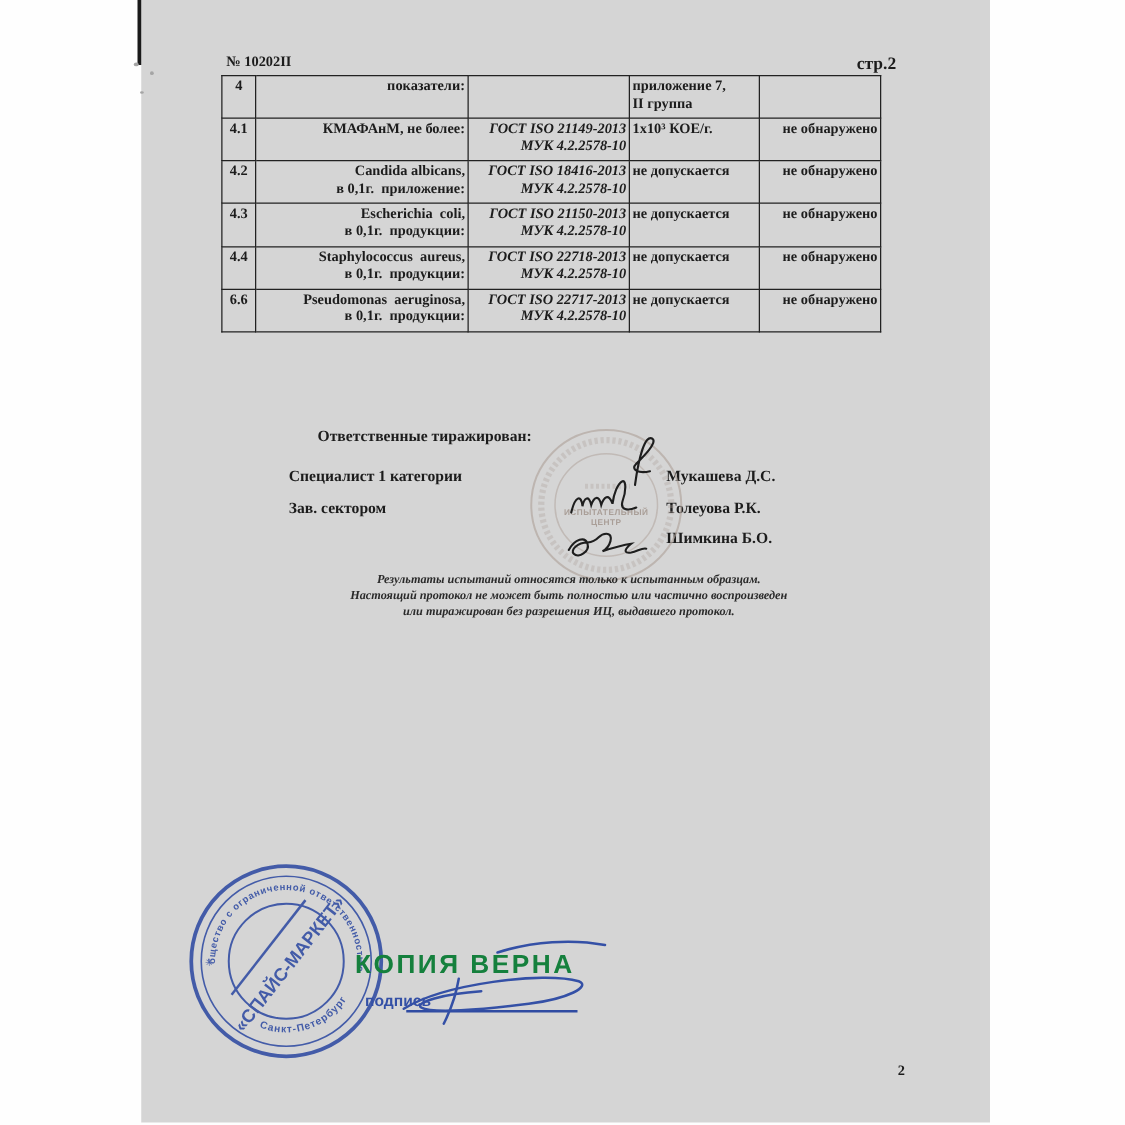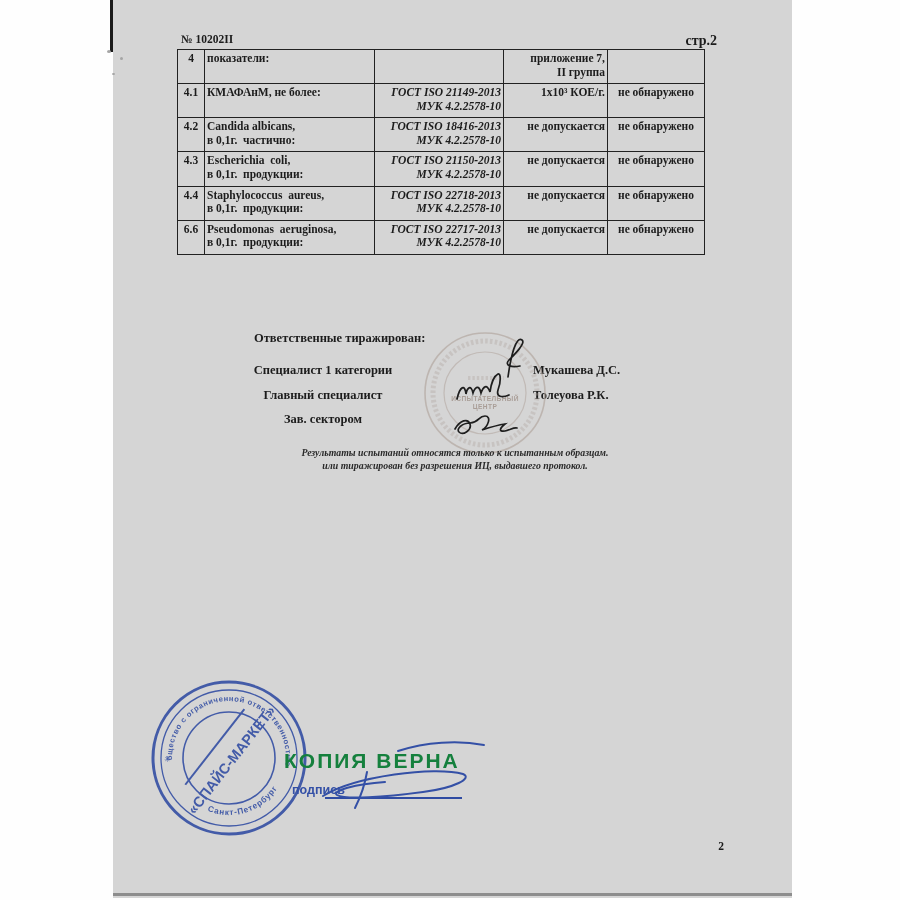--- a/index.html
+++ b/index.html
@@ -11,28 +11,28 @@
   .speck{position:absolute;border-radius:50%;background:#a5a5a5;}
 
   .ink{color:#1c1c1c;}
   .hdr-no{position:absolute;left:68px;top:33px;font-size:11.5px;font-weight:700;}
   .hdr-page{position:absolute;left:556px;top:33px;width:48px;text-align:right;font-size:14px;font-weight:700;}
 
   table.results{position:absolute;left:64px;top:49px;width:527px;border-collapse:collapse;table-layout:fixed;}
   table.results td{border:1.8px solid #222;font-size:11.5px;font-weight:700;color:#1c1c1c;
     vertical-align:top;padding:2px 2px 4px 2px;line-height:1.18;white-space:pre-wrap;}
   td.c-num{text-align:center;}
-  td.c-ind{text-align:left;}
+  td.c-ind{text-align:right;}
   td.c-met{text-align:right;font-style:italic;}
-  td.c-norm{text-align:right;margin-top:28px;}
-  td.c-res{text-align:center;padding-left:3px;}
+  td.c-norm{text-align:left;margin-top:28px;}
+  td.c-res{text-align:right;padding-left:3px;}
   tr.hdr-row td{height:26px;}
 
   .resp-heading{position:absolute;left:141px;top:331px;font-size:12.5px;font-weight:700;}
-  .roles{position:absolute;left:118px;top:358px;width:184px;text-align:center;font-size:12.5px;font-weight:700;line-height:24.5px;}
+  .roles{position:absolute;left:118px;top:358px;width:184px;text-align:left;font-size:12.5px;font-weight:700;line-height:24.5px;}
   .names{position:absolute;left:420px;top:358px;width:160px;text-align:left;font-size:12.5px;font-weight:700;line-height:24.5px;}
 
   .disclaimer{position:absolute;left:139px;top:446px;width:406px;text-align:center;
     font-size:9.8px;font-style:italic;font-weight:700;line-height:13px;color:#2a2a2a;}
 
   .stamp-svg{position:absolute;}
   .copy-verna{position:absolute;left:171px;top:749px;font-family:"Liberation Sans",sans-serif;
     font-size:21px;font-weight:700;letter-spacing:2px;color:#15803d;}
   .podpis{position:absolute;left:179px;top:783px;font-family:"Liberation Sans",sans-serif;
     font-size:12.5px;font-weight:700;color:#3450a6;}
@@ -43,21 +43,21 @@
 <body>
 
 <div id="canvas">
 
   <div class="scan-page"></div>
   <div class="edge-line-left"></div>
   <div class="speck" style="left:107px;top:50px;width:4px;height:3px;"></div>
   <div class="speck" style="left:120px;top:57px;width:3px;height:3px;"></div>
   <div class="speck" style="left:112px;top:73px;width:3px;height:2px;"></div>
 
-  <div style="position:absolute;left:113px;top:0;width:679px;height:756px;">
+  <div style="position:absolute;left:113px;top:11px;width:679px;height:756px;">
 
     <div class="edge-line-bottom"></div>
 
     <div class="hdr-no ink">№ 10202II</div>
     <div class="hdr-page ink">стр.2</div>
 
     <table class="results">
       <colgroup>
         <col style="width:27px">
           <col style="width:170px">
@@ -78,21 +78,21 @@
         <td class="c-num">4.1</td>
         <td class="c-ind">КМАФАнМ, не более:</td>
         <td class="c-met">ГОСТ ISO 21149-2013
 МУК 4.2.2578-10</td>
         <td class="c-norm">1x10³ КОЕ/г.</td>
         <td class="c-res">не обнаружено</td>
       </tr>
       <tr>
         <td class="c-num">4.2</td>
         <td class="c-ind">Candida albicans,
-в 0,1г.  частично:</td>
+в 0,1г.  приложение:</td>
         <td class="c-met">ГОСТ ISO 18416-2013
 МУК 4.2.2578-10</td>
         <td class="c-norm">не допускается</td>
         <td class="c-res">не обнаружено</td>
       </tr>
       <tr>
         <td class="c-num">4.3</td>
         <td class="c-ind">Escherichia  coli,
 в 0,1г.  продукции:</td>
         <td class="c-met">ГОСТ ISO 21150-2013
@@ -117,45 +117,46 @@
 МУК 4.2.2578-10</td>
         <td class="c-norm">не допускается</td>
         <td class="c-res">не обнаружено</td>
       </tr>
     </tbody>
       </table>
 
     <div class="resp-heading ink">Ответственные тиражирован:</div>
     <div class="roles ink">
       <div>Специалист 1 категории</div>
-      <div>Главный специалист</div>
       <div>Зав. сектором</div>
     </div>
     <div class="names ink">
       <div>Мукашева Д.С.</div>
       <div>Толеуова Р.К.</div>
+      <div>Шимкина Б.О.</div>
     </div>
 
     <svg class="stamp-svg" style="left:297px;top:322px;" width="152" height="150" viewBox="0 0 152 150">
       <circle cx="75" cy="71" r="60" fill="none" stroke="#b0a49d" stroke-width="1.6" opacity="0.65"></circle>
       <circle cx="75" cy="71" r="52" fill="none" stroke="#b0a49d" stroke-width="5" stroke-dasharray="2.6 2.2" opacity="0.35"></circle>
       <circle cx="75" cy="71" r="41" fill="none" stroke="#b0a49d" stroke-width="1.2" opacity="0.55"></circle>
       <line x1="58" y1="56" x2="94" y2="56" stroke="#b0a49d" stroke-width="4" stroke-dasharray="2.4 2" opacity="0.35"></line>
       <text x="75" y="79" text-anchor="middle" font-size="6.6" font-weight="bold" fill="#a2958d" opacity="0.85" font-family="Liberation Sans, sans-serif" letter-spacing="0.4">ИСПЫТАТЕЛЬНЫЙ</text>
       <text x="75" y="87" text-anchor="middle" font-size="6.6" font-weight="bold" fill="#a2958d" opacity="0.85" font-family="Liberation Sans, sans-serif" letter-spacing="0.4">ЦЕНТР</text>
 
       <g fill="none" stroke="#1e1e1e" stroke-width="1.7" stroke-linecap="round">
         <path d="M98,55 C101,33 106,14 112,18 C116,21 105,32 99,38 C94,43 101,46 110,44"></path>
         <path d="M47,77 C50,64 55,62 56,72 C57,66 61,62 63,71 C65,65 69,62 71,71 C73,65 77,61 80,70 C81,62 84,54 88,52 C91,51 91,60 88,68 C86,75 92,76 99,73"></path>
         <path d="M45,107 C50,98 58,96 60,102 C62,108 53,114 49,110 C46,107 52,101 60,101 C70,100 68,94 75,94 C82,94 78,105 72,108 C78,106 88,103 95,102 C90,106 88,110 95,109 C100,108 104,105 107,106"></path>
       </g>
     </svg>
 
     <div class="disclaimer">
       <div>Результаты испытаний относятся только к испытанным образцам.</div>
+      <div>Настоящий протокол не может быть полностью или частично воспроизведен</div>
       <div>или тиражирован без разрешения ИЦ, выдавшего протокол.</div>
     </div>
 
     <svg class="stamp-svg" style="left:34px;top:676px;" width="164" height="164" viewBox="0 0 164 164">
       <g opacity="0.88">
         <circle cx="82" cy="82" r="76" fill="none" stroke="#2f4ba2" stroke-width="3"></circle>
         <circle cx="82" cy="82" r="68" fill="none" stroke="#2f4ba2" stroke-width="1.3"></circle>
         <circle cx="82" cy="82" r="46" fill="none" stroke="#2f4ba2" stroke-width="1.6"></circle>
         <defs>
           <path id="ring-cw" d="M25,82 a57,57 0 1,1 114,0 a57,57 0 1,1 -114,0"></path>

